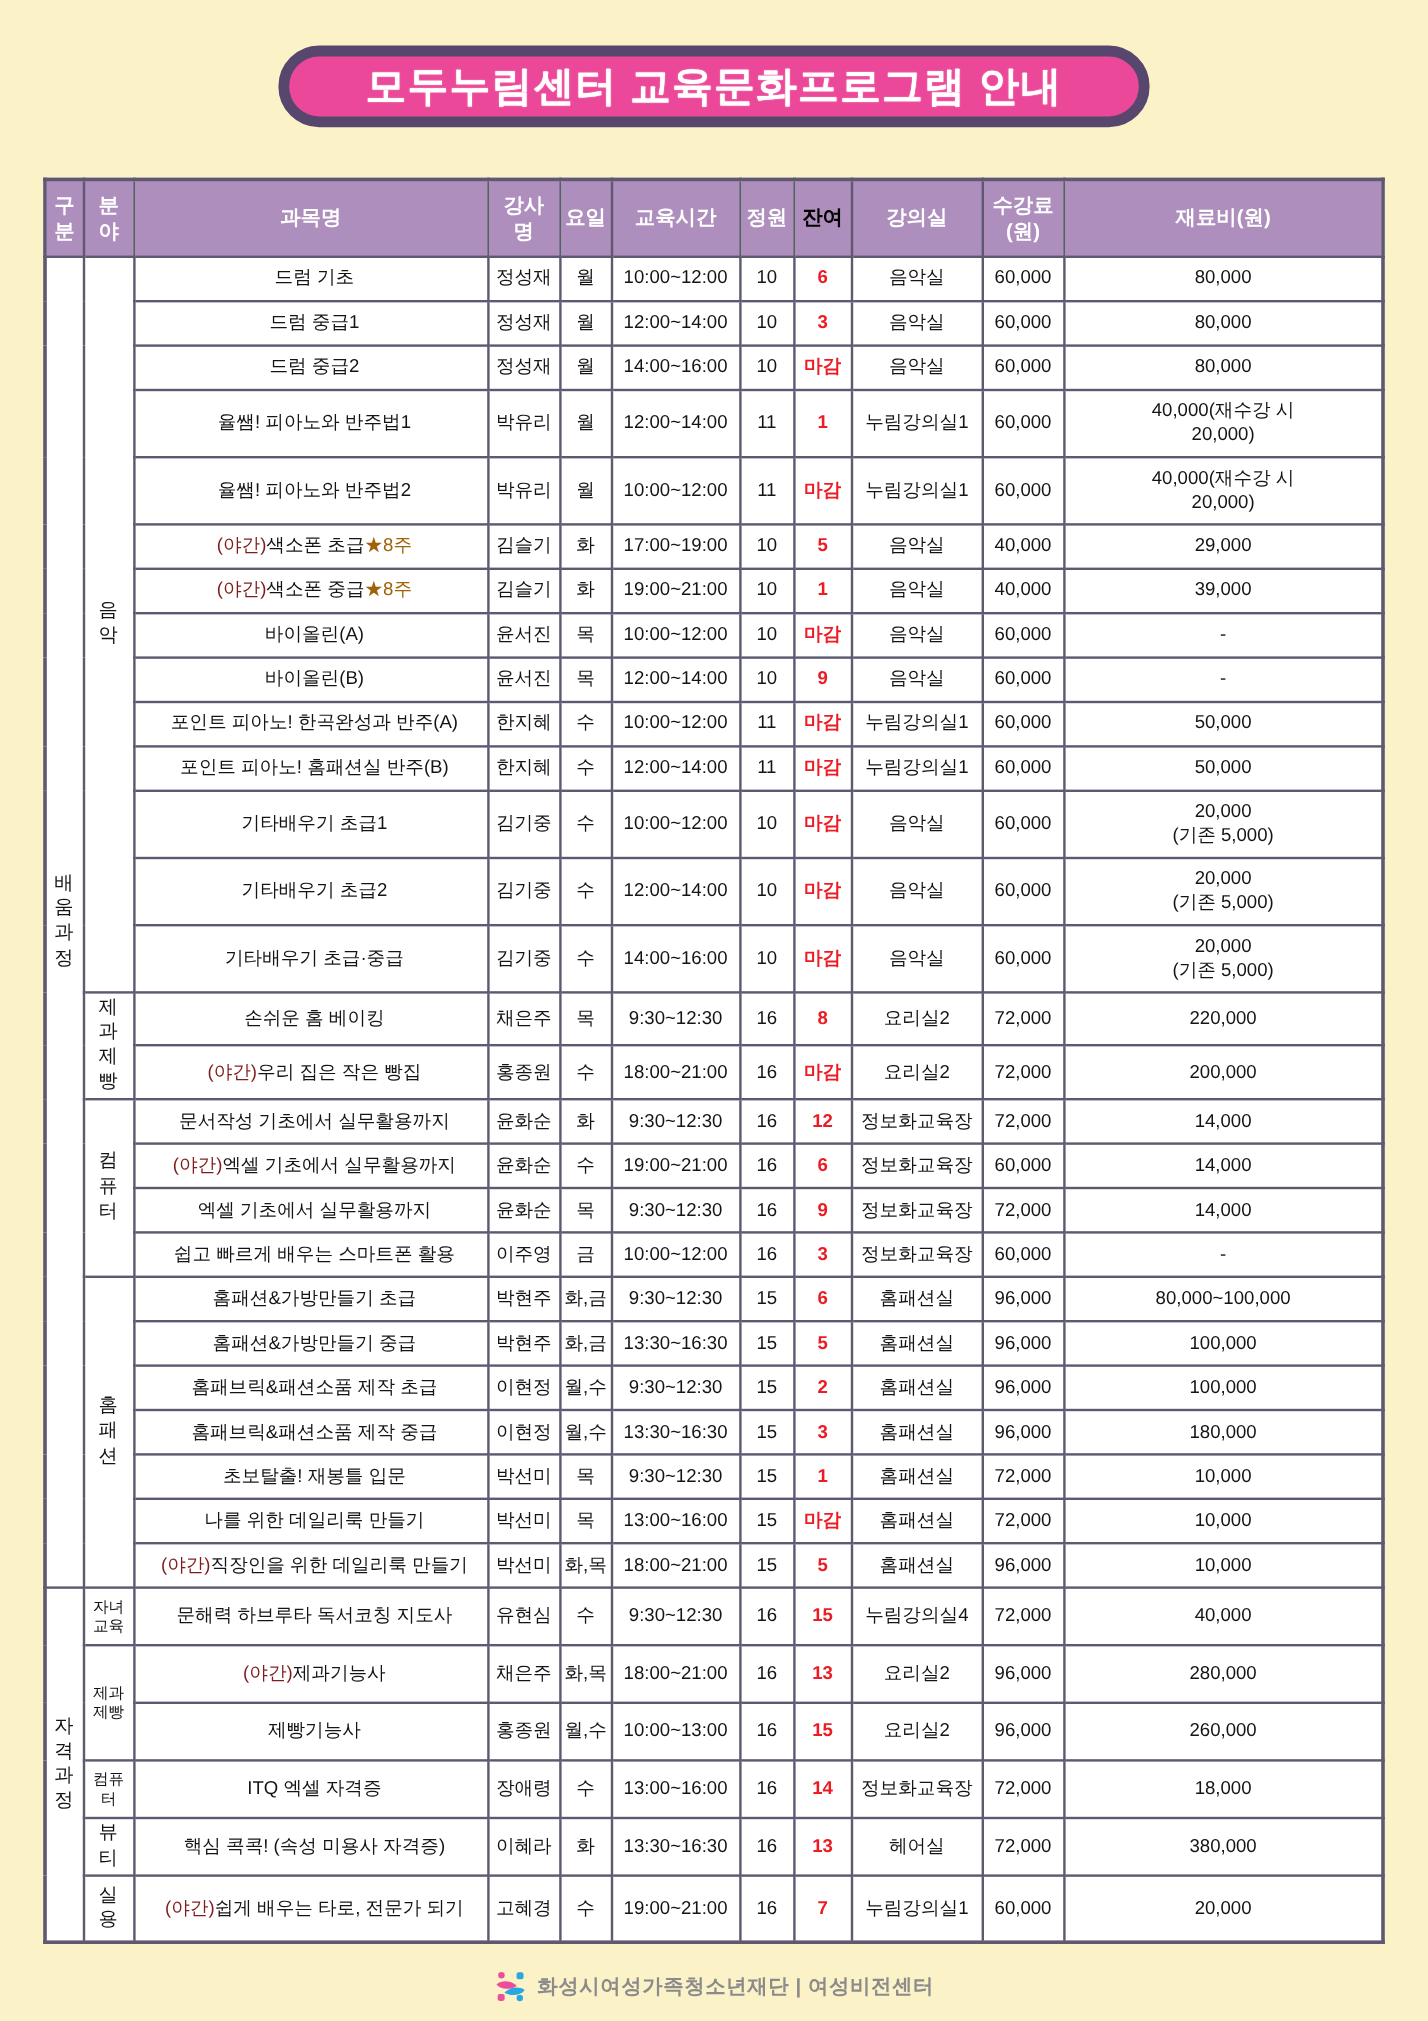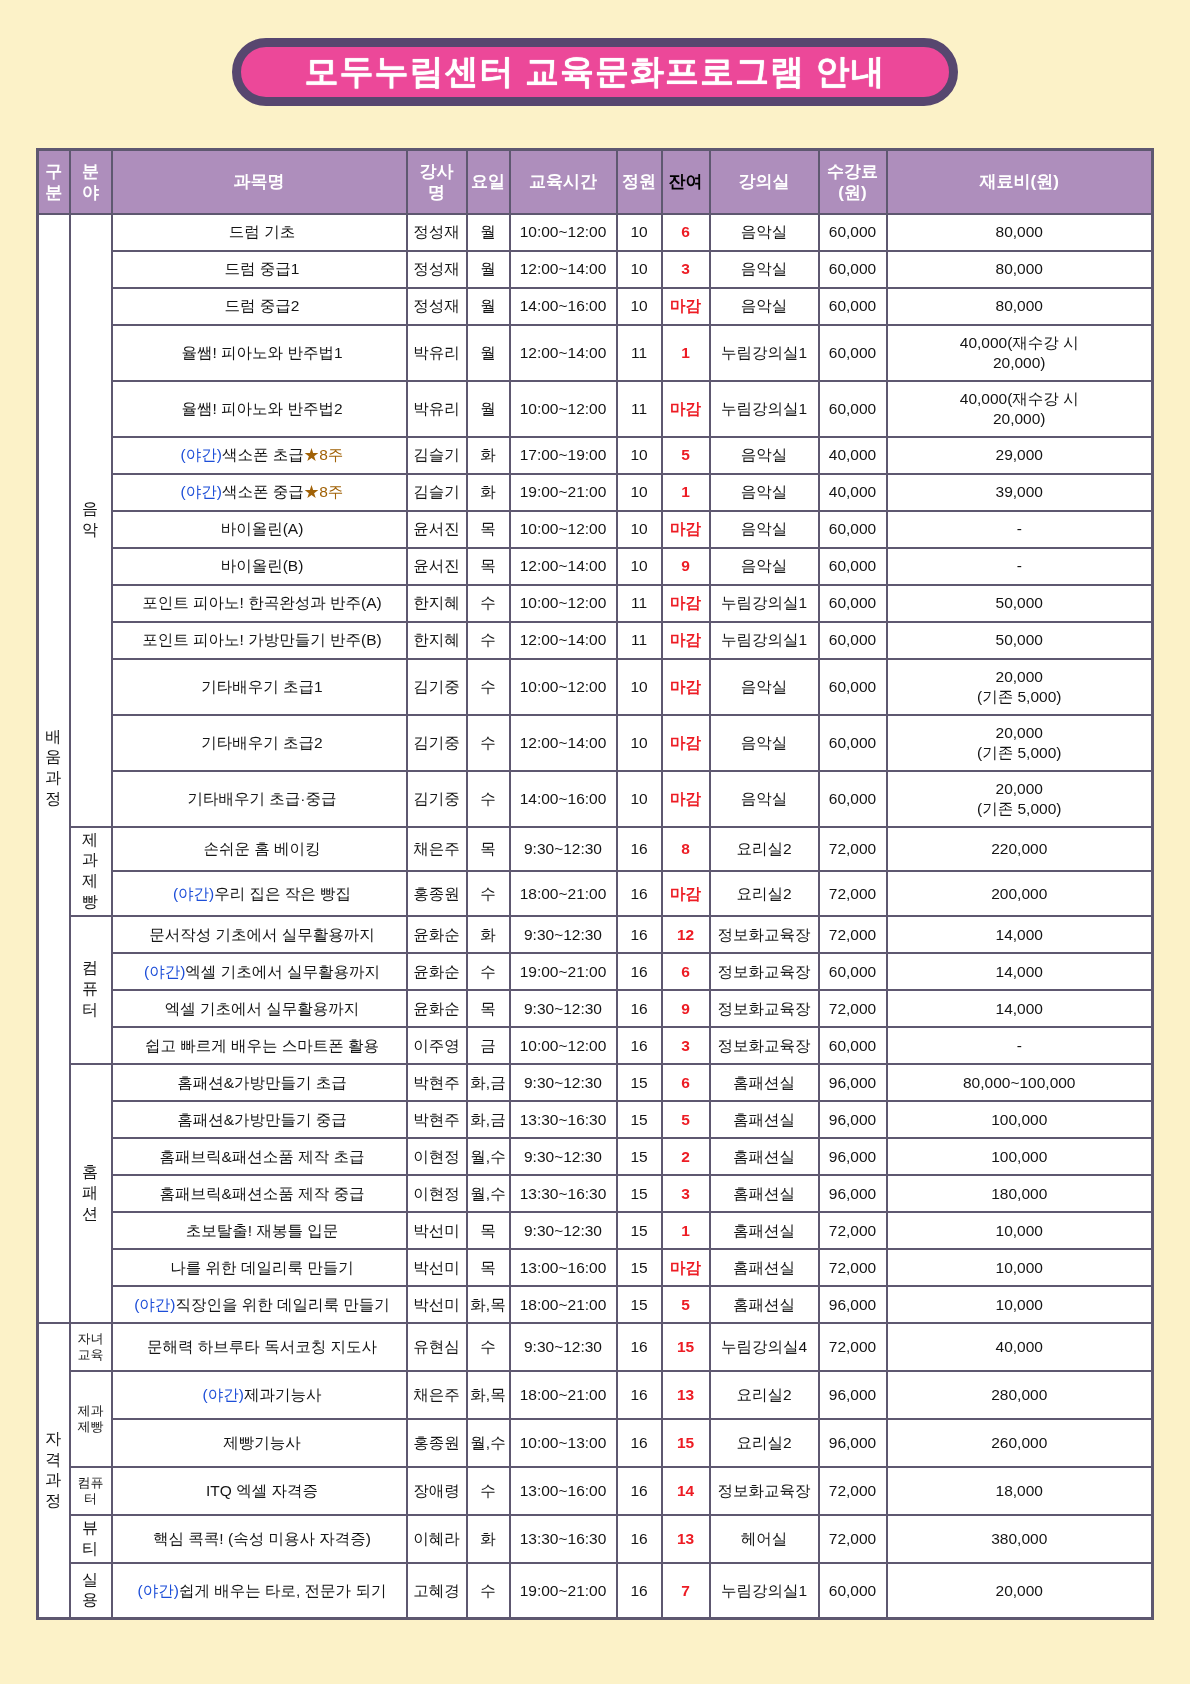--- a/index.html
+++ b/index.html
@@ -31,21 +31,21 @@
   }
   .program-table thead th.red { color:#000000; }
   .program-table td {
     background:#ffffff; color:#141414; font-size:15.5px; font-weight:500; line-height:1.25;
   }
   td.subject { text-align:center; padding-left:8px; }
   td.remaining { color:#ED1C24; font-weight:700; }
   td.gubun, td.field { font-size:16px; letter-spacing:1px; line-height:1.3; }
   td.field.small { font-size:13px; letter-spacing:0; line-height:1.2; }
   .seg-default { color:#141414; }
-  .seg-blue { color:#1d4ed8; }
+  .seg-blue { color:#7f1d1d; }
   .seg-red { color:#a16207; }
   tr.h37 { height:37px; }
   tr.h40 { height:40px; }
   tr.h48 { height:48px; }
   tr.h56 { height:56px;margin-top:23px; }
   .footer {
     margin-top:22px; display:flex; align-items:center; justify-content:center; gap:9px;
   }
   .footer .footer-text { color:#8b8b8b; font-size:17px; font-weight:600; letter-spacing:0.5px; }
   .footer svg { display:block; }
@@ -205,21 +205,21 @@
           <td>한지혜</td>
           <td>수</td>
           <td>10:00~12:00</td>
           <td>11</td>
           <td class="remaining">마감</td>
           <td>누림강의실1</td>
           <td>60,000</td>
           <td>50,000</td>
         </tr>
         <tr class="h37">
-          <td class="subject"><span class="seg-default">포인트 피아노! 가방만들기 반주(B)</span></td>
+          <td class="subject"><span class="seg-default">포인트 피아노! 홈패션실 반주(B)</span></td>
           <td>한지혜</td>
           <td>수</td>
           <td>12:00~14:00</td>
           <td>11</td>
           <td class="remaining">마감</td>
           <td>누림강의실1</td>
           <td>60,000</td>
           <td>50,000</td>
         </tr>
         <tr class="h56">
@@ -487,14 +487,25 @@
           <td>19:00~21:00</td>
           <td>16</td>
           <td class="remaining">7</td>
           <td>누림강의실1</td>
           <td>60,000</td>
           <td>20,000</td>
         </tr>
       </tbody>
     </table>
 
+  <div class="footer">
+    <svg width="27" height="27" viewBox="0 0 24 24">
+      <circle cx="5.2" cy="3.6" r="2.4" fill="#EE4D9B"></circle>
+      <rect x="16.4" y="1.4" width="5.2" height="5.2" rx="1.6" fill="#29A8E0"></rect>
+      <path d="M1.5 10.5 C6 6.5 13 8 16.5 11.5 C11 15 4.5 14 1.5 10.5 Z" fill="#EE4D9B"></path>
+      <path d="M22.5 14.5 C18 11.5 11 12.5 7.5 16.5 C13 19.5 19.5 18.5 22.5 14.5 Z" fill="#29A8E0"></path>
+      <rect x="2.4" y="17.4" width="5.2" height="5.2" rx="1.6" fill="#EE4D9B"></rect>
+      <circle cx="18.8" cy="20.4" r="2.4" fill="#29A8E0"></circle>
+    </svg>
+    <span class="footer-text">화성시여성가족청소년재단 | 여성비전센터</span>
+  </div>
 
 </div>
 
 </body></html>

